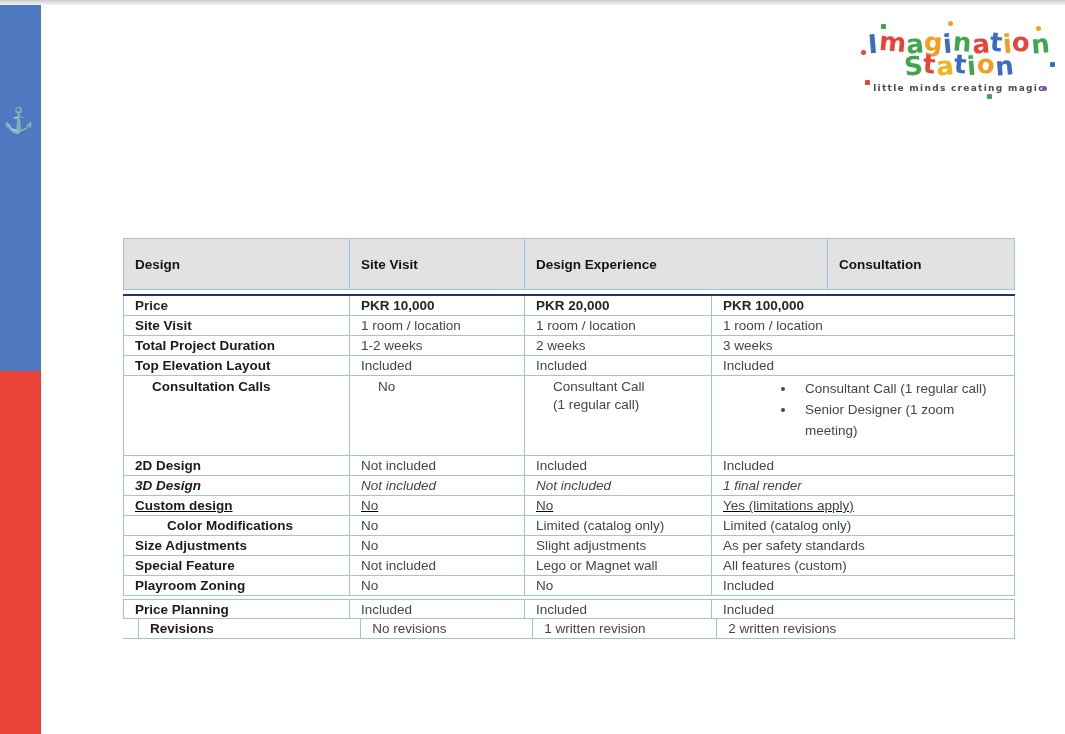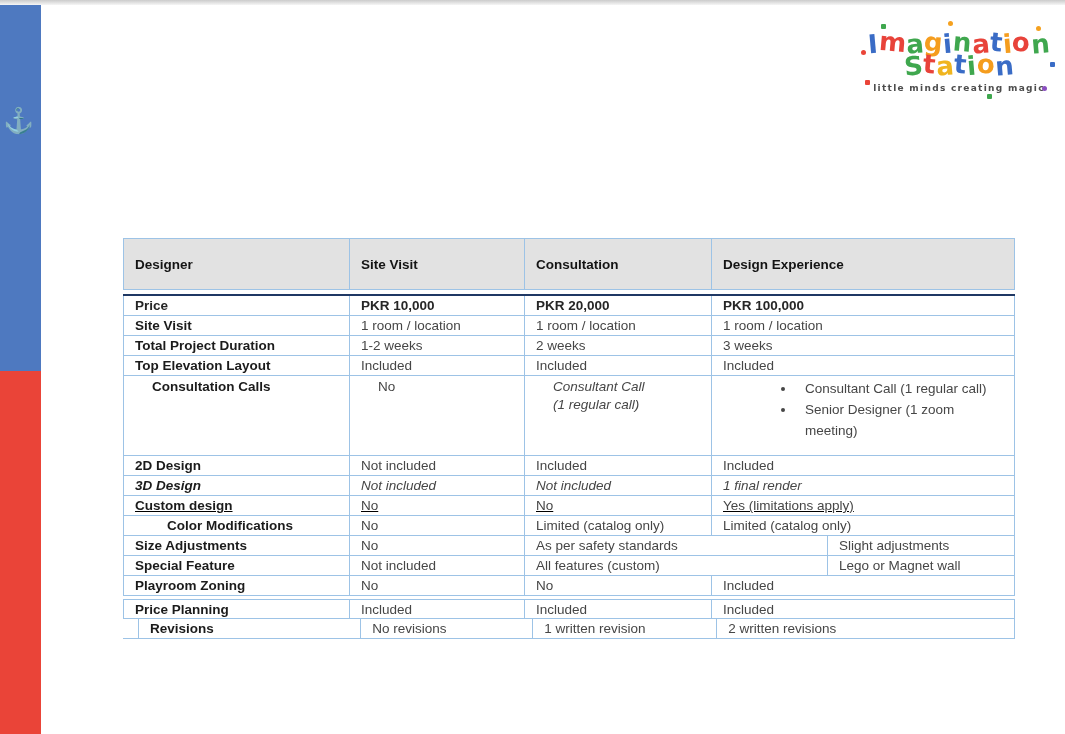--- a/index.html
+++ b/index.html
@@ -84,24 +84,24 @@
       </div>
     <div class="logo-word logo-word1" id="logo-word1"><span class="logo-letter" style="color: rgb(58, 108, 198);">I</span><span class="logo-letter" style="color: rgb(232, 67, 58);">m</span><span class="logo-letter" style="color: rgb(63, 167, 78);">a</span><span class="logo-letter" style="color: rgb(245, 157, 30);">g</span><span class="logo-letter" style="color: rgb(58, 108, 198);">i</span><span class="logo-letter" style="color: rgb(63, 167, 78);">n</span><span class="logo-letter" style="color: rgb(232, 67, 58);">a</span><span class="logo-letter" style="color: rgb(58, 108, 198);">t</span><span class="logo-letter" style="color: rgb(245, 157, 30);">i</span><span class="logo-letter" style="color: rgb(232, 67, 58);">o</span><span class="logo-letter" style="color: rgb(63, 167, 78);">n</span></div>
     <div class="logo-word logo-word2" id="logo-word2"><span class="logo-letter" style="color: rgb(63, 167, 78);">S</span><span class="logo-letter" style="color: rgb(232, 67, 58);">t</span><span class="logo-letter" style="color: rgb(240, 181, 31);">a</span><span class="logo-letter" style="color: rgb(58, 108, 198);">t</span><span class="logo-letter" style="color: rgb(63, 167, 78);">i</span><span class="logo-letter" style="color: rgb(245, 157, 30);">o</span><span class="logo-letter" style="color: rgb(58, 108, 198);">n</span></div>
     <div class="logo-tagline">little minds creating magic</div>
   </div>
 
   <h1 class="title" style="color: #1d4ed8; margin-top: 37px;">Design Services – Comparison</h1>
 
   <div class="table">
     <div class="thead" id="thead" style="background: rgb(226, 226, 226); border-top: 1px solid rgb(157, 195, 230); border-bottom: 1px solid rgb(157, 195, 230);">
-        <div class="hcell c0" style="border-right: 1px solid rgb(157, 195, 230); border-left: 1px solid rgb(157, 195, 230);">Designer</div>
+        <div class="hcell c0" style="border-right: 1px solid rgb(157, 195, 230); border-left: 1px solid rgb(157, 195, 230);">Design</div>
         <div class="hcell c1" style="border-right: 1px solid rgb(157, 195, 230);">Site Visit</div>
+        <div class="hcell c3" style="border-right: 1px solid rgb(157, 195, 230);">Design Experience</div>
         <div class="hcell c2" style="border-right: 1px solid rgb(157, 195, 230);">Consultation</div>
-        <div class="hcell c3" style="border-right: 1px solid rgb(157, 195, 230);">Design Experience</div>
       </div>
     <div class="tbody" id="tbody" style="border-top: 2px solid rgb(31, 56, 100);">
         <div class="trow bold" style="border-bottom: 1px solid rgb(157, 195, 230);">
           <div class="cell c0" style="border-left: 1px solid rgb(157, 195, 230); border-right: 1px solid rgb(157, 195, 230);">Price</div>
           <div class="cell c1" style="border-right: 1px solid rgb(157, 195, 230);">PKR 10,000</div>
           <div class="cell c2" style="border-right: 1px solid rgb(157, 195, 230);">PKR 20,000</div>
           <div class="cell c3" style="border-right: 1px solid rgb(157, 195, 230);">PKR 100,000</div>
         </div>
         <div class="trow" style="border-bottom: 1px solid rgb(157, 195, 230);">
           <div class="cell c0" style="border-left: 1px solid rgb(157, 195, 230); border-right: 1px solid rgb(157, 195, 230);">Site Visit</div>
@@ -117,21 +117,21 @@
         </div>
         <div class="trow" style="border-bottom: 1px solid rgb(157, 195, 230);">
           <div class="cell c0" style="border-left: 1px solid rgb(157, 195, 230); border-right: 1px solid rgb(157, 195, 230);">Top Elevation Layout</div>
           <div class="cell c1" style="border-right: 1px solid rgb(157, 195, 230);">Included</div>
           <div class="cell c2" style="border-right: 1px solid rgb(157, 195, 230);">Included</div>
           <div class="cell c3" style="border-right: 1px solid rgb(157, 195, 230);">Included</div>
         </div>
         <div class="trow tall" style="border-bottom: 1px solid rgb(157, 195, 230);">
           <div class="cell c0" style="border-left: 1px solid rgb(157, 195, 230); border-right: 1px solid rgb(157, 195, 230);">Consultation Calls</div>
           <div class="cell c1" style="border-right: 1px solid rgb(157, 195, 230);">No</div>
-          <div class="cell c2" style="border-right: 1px solid rgb(157, 195, 230); font-style: italic;">
+          <div class="cell c2" style="border-right: 1px solid rgb(157, 195, 230);">
             <span class="cell-line">Consultant Call</span>
             <span class="cell-line">(1 regular call)</span>
           </div>
           <div class="cell c3" style="border-right: 1px solid rgb(157, 195, 230);">
             <ul class="bullets">
               <li>Consultant Call (1 regular call)</li>
               <li>Senior Designer (1 zoom meeting)</li>
             </ul>
           </div>
         </div>
@@ -155,28 +155,28 @@
         </div>
         <div class="trow" style="border-bottom: 1px solid rgb(157, 195, 230);">
           <div class="cell c0" style="border-left: 1px solid rgb(157, 195, 230); border-right: 1px solid rgb(157, 195, 230); padding-left: 43px;">Color Modifications</div>
           <div class="cell c1" style="border-right: 1px solid rgb(157, 195, 230);">No</div>
           <div class="cell c2" style="border-right: 1px solid rgb(157, 195, 230);">Limited (catalog only)</div>
           <div class="cell c3" style="border-right: 1px solid rgb(157, 195, 230);">Limited (catalog only)</div>
         </div>
         <div class="trow" style="border-bottom: 1px solid rgb(157, 195, 230);">
           <div class="cell c0" style="border-left: 1px solid rgb(157, 195, 230); border-right: 1px solid rgb(157, 195, 230);">Size Adjustments</div>
           <div class="cell c1" style="border-right: 1px solid rgb(157, 195, 230);">No</div>
+          <div class="cell c2" style="border-right: 1px solid rgb(157, 195, 230);">Slight adjustments</div>
           <div class="cell c3" style="border-right: 1px solid rgb(157, 195, 230);">As per safety standards</div>
-          <div class="cell c2" style="border-right: 1px solid rgb(157, 195, 230);">Slight adjustments</div>
         </div>
         <div class="trow" style="border-bottom: 1px solid rgb(157, 195, 230);">
           <div class="cell c0" style="border-left: 1px solid rgb(157, 195, 230); border-right: 1px solid rgb(157, 195, 230);">Special Feature</div>
           <div class="cell c1" style="border-right: 1px solid rgb(157, 195, 230);">Not included</div>
+          <div class="cell c2" style="border-right: 1px solid rgb(157, 195, 230);">Lego or Magnet wall</div>
           <div class="cell c3" style="border-right: 1px solid rgb(157, 195, 230);">All features (custom)</div>
-          <div class="cell c2" style="border-right: 1px solid rgb(157, 195, 230);">Lego or Magnet wall</div>
         </div>
         <div class="trow" style="border-bottom: 1px solid rgb(157, 195, 230);">
           <div class="cell c0" style="border-left: 1px solid rgb(157, 195, 230); border-right: 1px solid rgb(157, 195, 230);">Playroom Zoning</div>
           <div class="cell c1" style="border-right: 1px solid rgb(157, 195, 230);">No</div>
           <div class="cell c2" style="border-right: 1px solid rgb(157, 195, 230);">No</div>
           <div class="cell c3" style="border-right: 1px solid rgb(157, 195, 230);">Included</div>
         </div>
         <div class="trow gap" style="border-top: 1px solid rgb(157, 195, 230); border-bottom: 1px solid rgb(157, 195, 230);">
           <div class="cell c0" style="border-left: 1px solid rgb(157, 195, 230); border-right: 1px solid rgb(157, 195, 230);">Price Planning</div>
           <div class="cell c1" style="border-right: 1px solid rgb(157, 195, 230);">Included</div>

